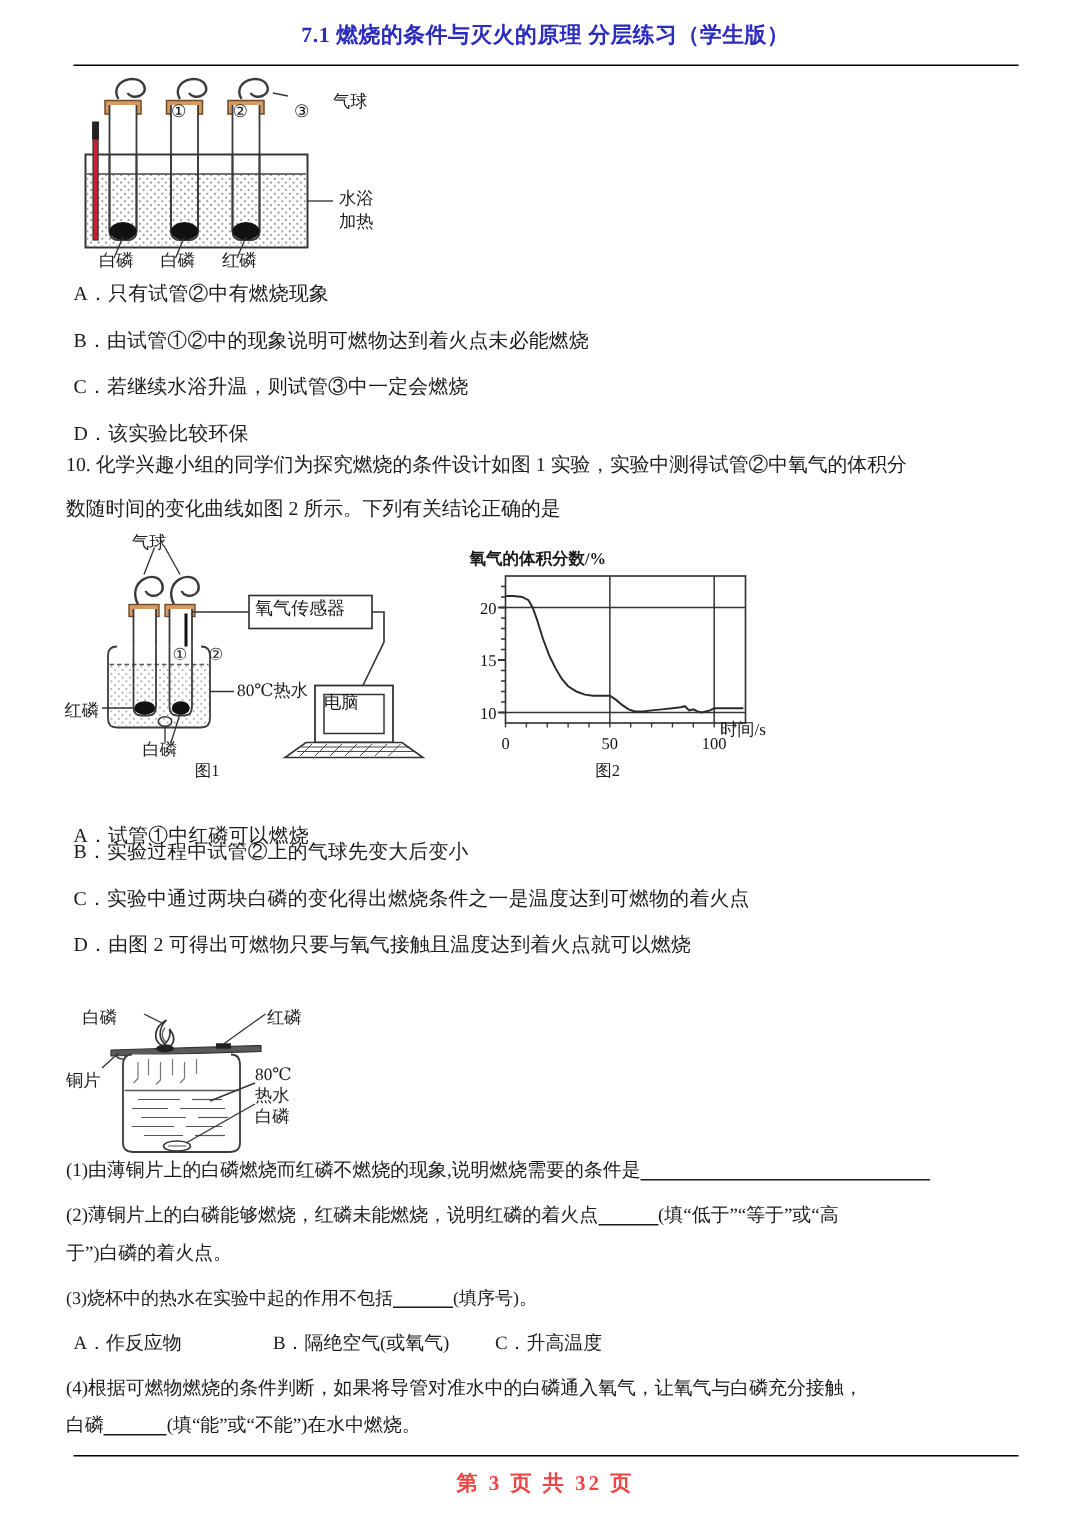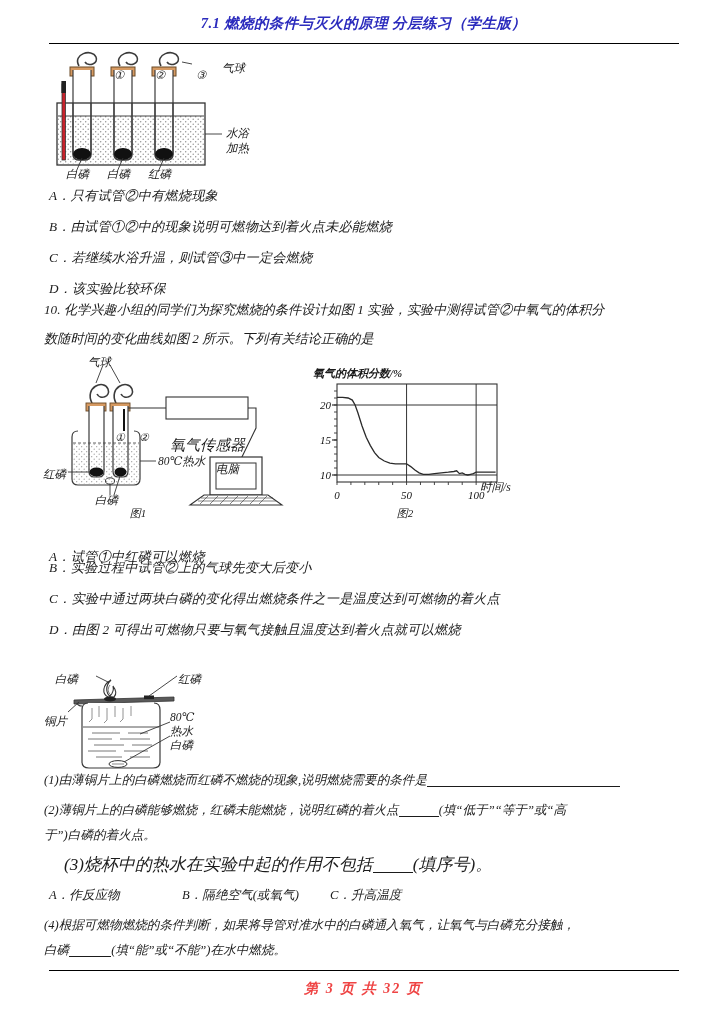--- a/index.html
+++ b/index.html
@@ -1,21 +1,21 @@
 <!DOCTYPE html>
 <html><head>
 <meta charset="utf-8">
 <style>
   html,body{margin:0;padding:0;}
   body{
     width:727px;height:1024px;background:#ffffff;
     font-family:"Liberation Serif","DejaVu Serif",serif;
     color:#1a1a1a;position:relative;overflow:hidden;
   }
-  .page{position:relative;width:727px;height:752px;font-style:italic;}
+  .page{position:relative;width:727px;height:752px;}
 
   
   .doc-title{
     position:absolute;top:14px;left:0;width:727px;text-align:center;
     font-size:14.5px;font-weight:bold;color:#2b2bbd;letter-spacing:.4px;
     font-family:"Liberation Serif","DejaVu Serif",serif;
   }
   .header-rule{
     position:absolute;top:43px;left:49px;width:630px;height:1px;background:#000;
   }
@@ -175,21 +175,21 @@
         <line x1="219" y1="143" x2="211" y2="151"></line>
       </g>
 
       <line x1="92" y1="108" x2="108" y2="108" stroke="#333" stroke-width=".9"></line>
       <line x1="42" y1="119" x2="20" y2="119" stroke="#333" stroke-width=".9"></line>
       <line x1="62" y1="131" x2="62" y2="142" stroke="#333" stroke-width=".9"></line>
       <line x1="72" y1="123" x2="66" y2="142" stroke="#333" stroke-width=".9"></line>
     </svg>
   </div>
   <div class="txt" style="top:353px;left:88px;font-size:11.5px;">气球</div>
-  <div class="txt" style="top:396px;left:170px;font-size:15px;margin-top:40px;">氧气传感器</div>
+  <div class="txt" style="top:396px;left:170px;font-size:12px;">氧气传感器</div>
   <div class="txt" style="top:460px;left:216px;font-size:11.5px;">电脑</div>
   <div class="txt" style="top:452px;left:158px;font-size:11.5px;">80℃热水</div>
   <div class="txt" style="top:465px;left:43px;font-size:11.5px;">红磷</div>
   <div class="txt" style="top:491px;left:95px;font-size:11.5px;">白磷</div>
   <div class="txt" style="top:428px;left:115px;font-size:11px;">①</div>
   <div class="txt" style="top:428px;left:139px;font-size:11px;">②</div>
   <div class="figcap" style="top:506px;left:118px;width:40px;">图1</div>
 
   <div class="fig" style="top:362px;left:305px;">
     <svg id="chart-svg" width="215" height="150" viewBox="0 0 215 150" xmlns="http://www.w3.org/2000/svg">
@@ -314,21 +314,21 @@
 
   <div class="txt" style="top:771px;left:44px;font-size:12.6px;">
     <span>(1)由薄铜片上的白磷燃烧而红磷不燃烧的现象,说明燃烧需要的条件是</span><span class="blank-line" style="width:193px;"></span>
   </div>
 
   <div class="txt" style="top:801px;left:44px;font-size:12.6px;">
     <span>(2)薄铜片上的白磷能够燃烧，红磷未能燃烧，说明红磷的着火点</span><span class="blank-line" style="width:40px;"></span><span>(填“低于”“等于”或“高</span>
   </div>
   <div class="txt" style="top:826px;left:44px;font-size:12.6px;">于”)白磷的着火点。</div>
 
-  <div class="txt" style="top:856px;left:44px;font-size:17px;margin-left:20px;">
+  <div class="txt" style="top:856px;left:44px;font-size:12px;">
     <span>(3)烧杯中的热水在实验中起的作用不包括</span><span class="blank-line" style="width:40px;"></span><span>(填序号)。</span>
   </div>
 
   <div class="txt" style="top:886px;left:49px;font-size:12.6px;">A．作反应物</div>
   <div class="txt" style="top:886px;left:182px;font-size:12.6px;">B．隔绝空气(或氧气)</div>
   <div class="txt" style="top:886px;left:330px;font-size:12.6px;">C．升高温度</div>
 
   <div class="txt" style="top:916px;left:44px;font-size:12.6px;">(4)根据可燃物燃烧的条件判断，如果将导管对准水中的白磷通入氧气，让氧气与白磷充分接触，</div>
   <div class="txt" style="top:941px;left:44px;font-size:12.6px;">
     <span>白磷</span><span class="blank-line" style="width:42px;"></span><span>(填“能”或“不能”)在水中燃烧。</span>

